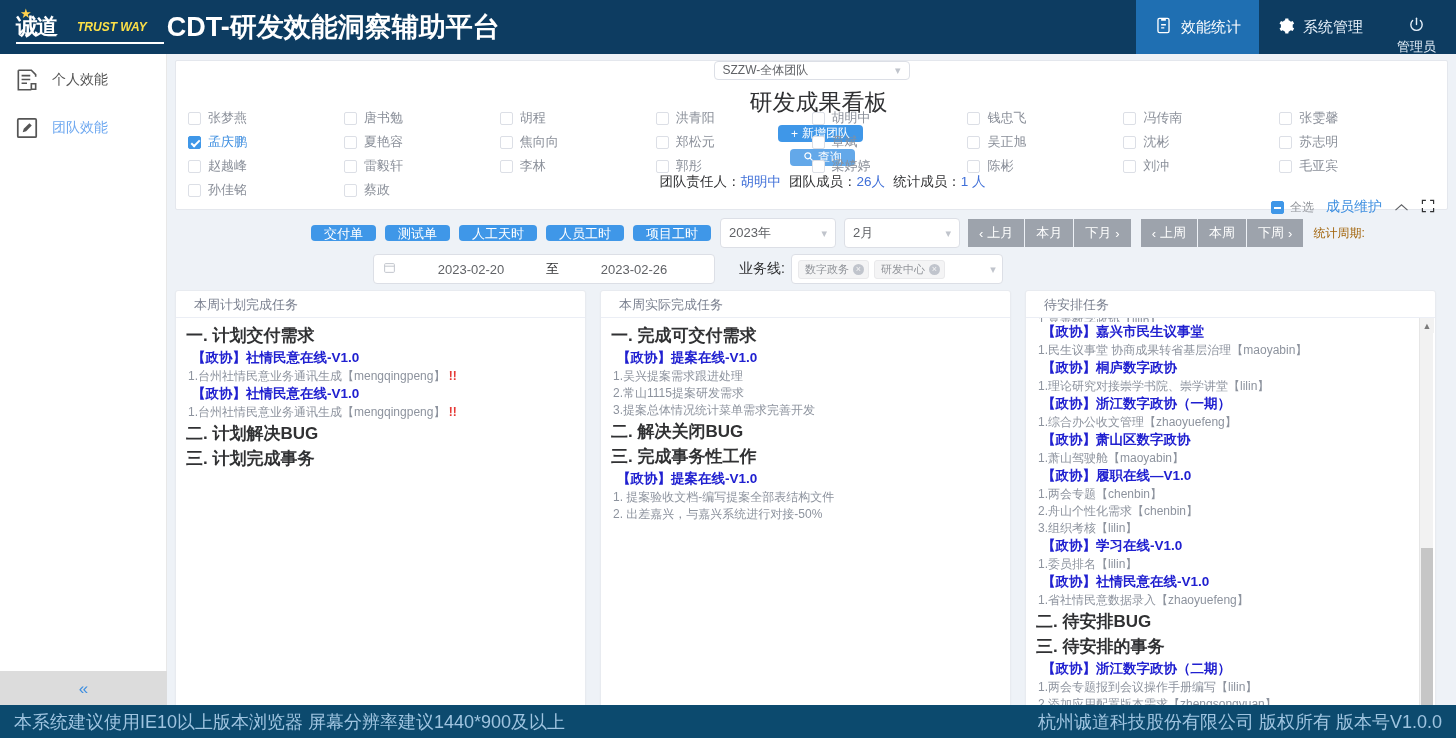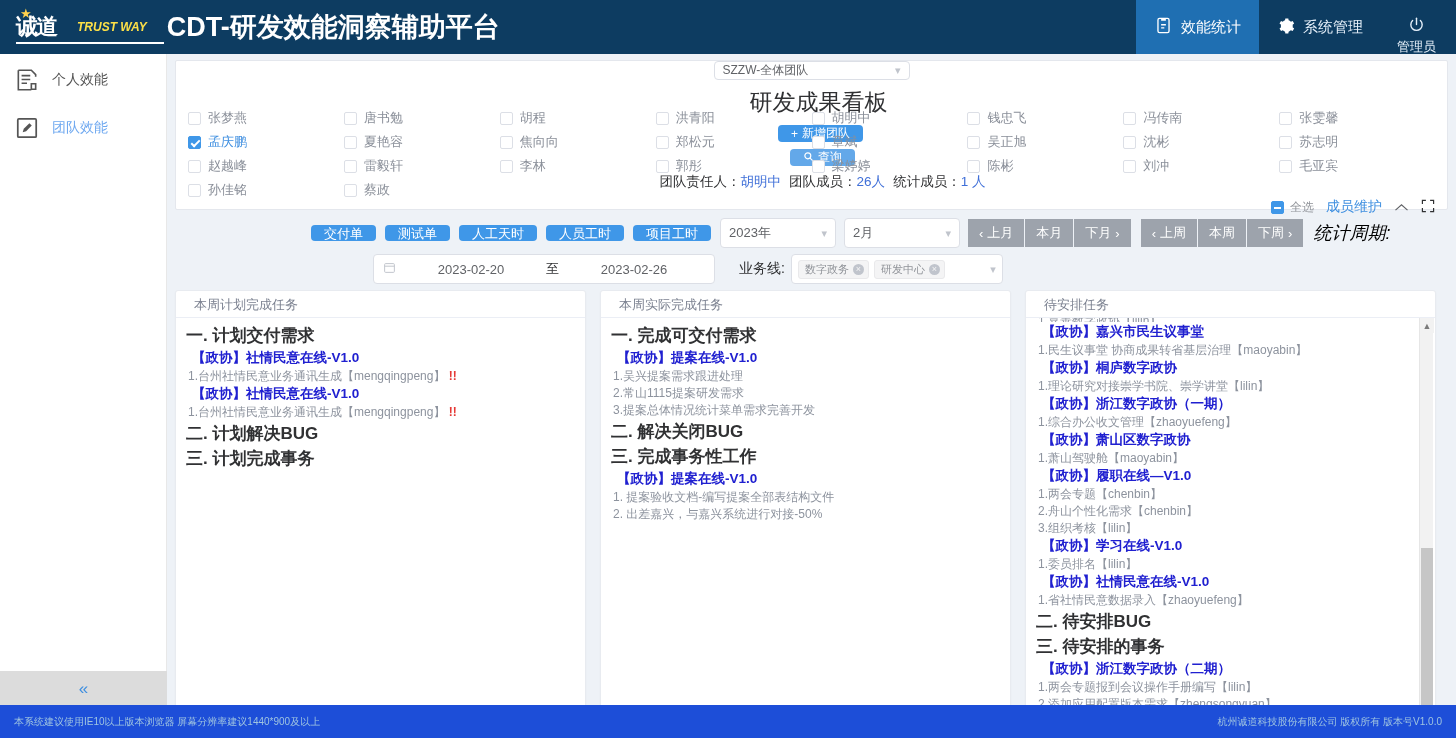--- a/index.html
+++ b/index.html
@@ -167,21 +167,21 @@
   }
   .sel-sm .caret { margin-left: auto; color: #c0c4cc; font-size: 11px; }
   .seg-group { display: flex; margin-right: 10px; }
   .seg-btn {
     height: 28px; background: #9da3ac; color: #ffffff; border: none;
     font-size: 13px; padding: 0 11px; cursor: pointer; border-right: 1px solid #eef2f7;
     display: inline-flex; align-items: center; gap: 4px;
     font-family: "Liberation Sans", sans-serif;
   }
   .seg-btn:last-child { border-right: none; }
-  .period-label { font-size: 18px; color: #000000; white-space: nowrap; font-style: italic; }
+  .period-label { font-size: 12px; color: #a16207; white-space: nowrap; }
   .fb-row2 { display: flex; align-items: center; margin-top: 6px; }
   .daterange {
     height: 30px; width: 342px; border: 1px solid #dcdfe6; border-radius: 4px; background: #fff;
     display: flex; align-items: center; padding: 0 9px; gap: 0;
     font-size: 13px; color: #606266; margin-left: 198px;
   }
   .daterange .cal { color: #c0c4cc; font-size: 13px; margin-right: 4px; }
   .daterange .d { flex: 1; text-align: center; }
   .daterange .to { color: #303133; padding: 0 4px; }
   .bizline-label { margin-left: 24px; font-size: 14px; color: #303133; white-space: nowrap; }
@@ -236,22 +236,22 @@
   .scroll-thumb {
     position: absolute; left: 1px; top: 230px; width: 12px; height: 178px;
     background: #c6c6c6; border-radius: 0px; cursor: pointer;
   }
   .card.scrolled .card-body { padding-right: 22px; }
   .clip-row { margin-top: -9px; overflow: hidden; height: 9px; }
 
   
   .footer {
     position: absolute; left: 0; bottom: 0; width: 1456px; height: 33px;
-    background: #1d4ed8; display: flex; align-items: center;
-    padding: 0 14px; color: #9fc4e0; font-size: 10px;
+    background: #0c4a6e; display: flex; align-items: center;
+    padding: 0 14px; color: #9fc4e0; font-size: 18px;
   }
   .footer .right { margin-left: auto; white-space: nowrap; }
 </style>
 </head>
 <body>
 
 <div class="topbar">
   <div class="logo-wrap">
     <div class="logo-mark">
       <span class="logo-star">★</span>

